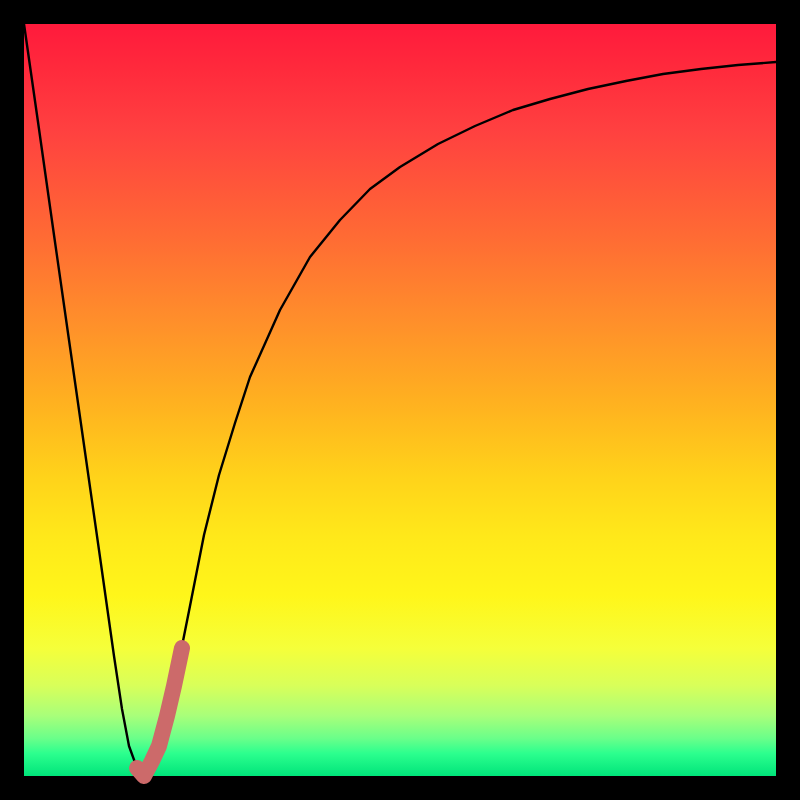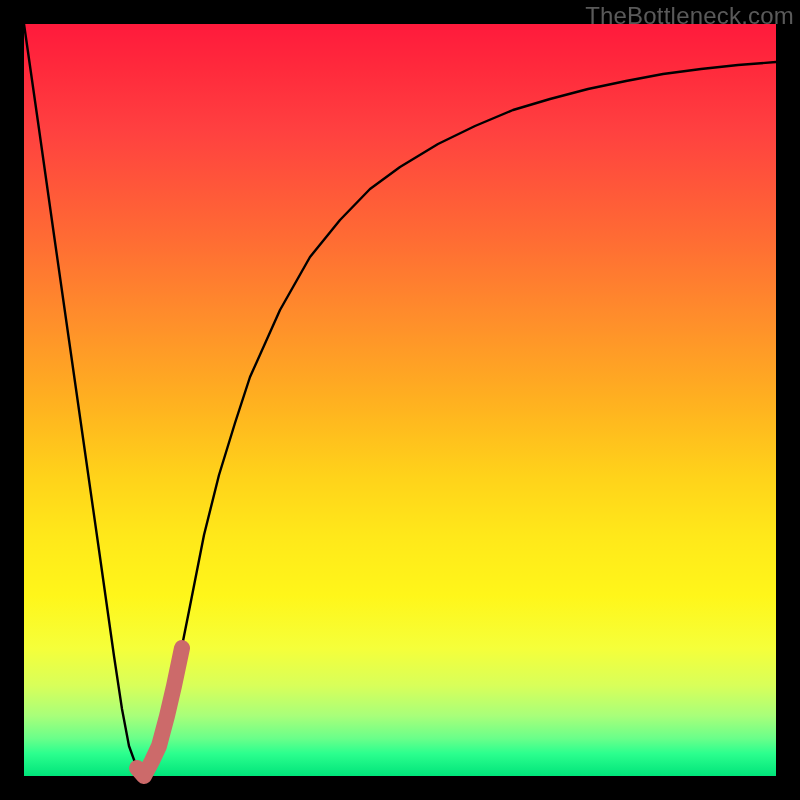--- a/index.html
+++ b/index.html
@@ -59,21 +59,20 @@
     top: 0;
     width: 752px;
     height: 752px;
     overflow: visible;
   }
 </style>
 </head>
 <body>
 
 <div class="frame">
-  <div class="watermark">TheBottleneck.com</div>
 
   <div class="plot-area">
     <svg class="curve" viewBox="0 0 752 752" preserveAspectRatio="none">
 
       <path fill="none" stroke="#000" stroke-width="2.4" stroke-linecap="round" stroke-linejoin="round" d="M 0 0
                L 15 105
                L 30 211
                L 45 316
                L 60 421
                L 75 526

